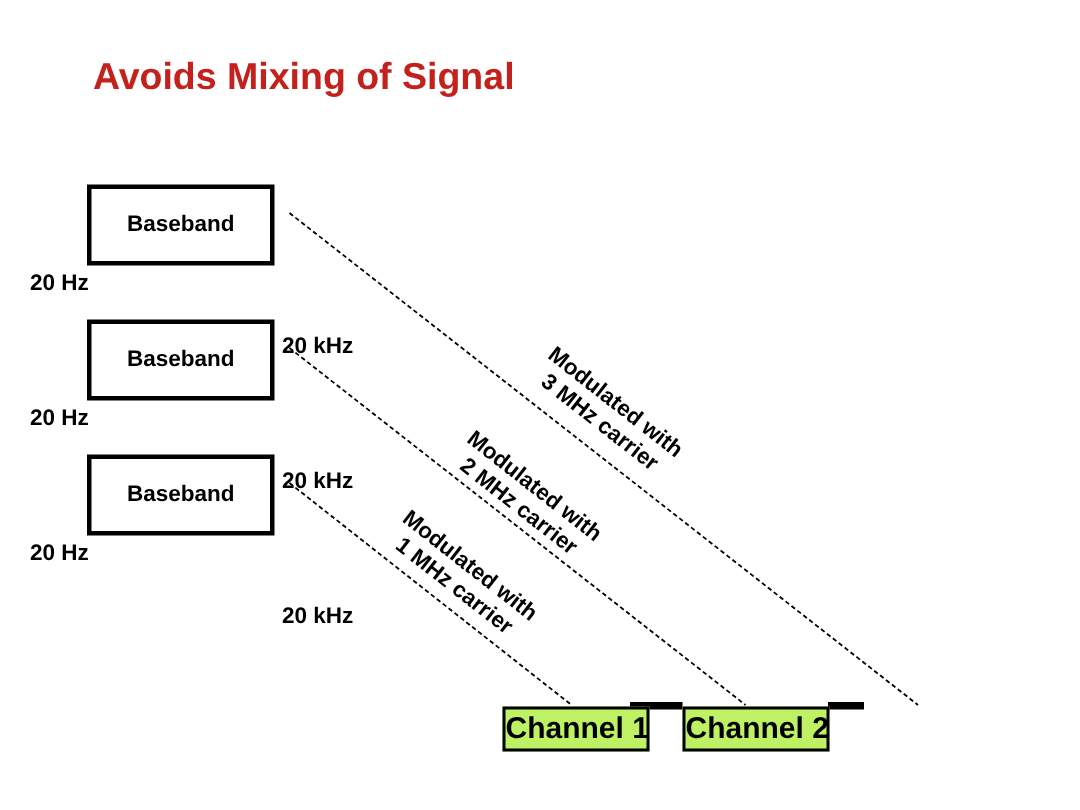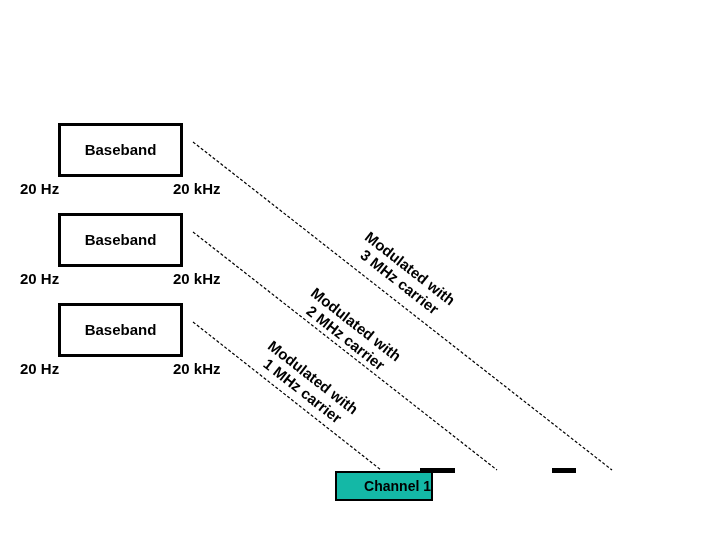--- a/index.html
+++ b/index.html
@@ -14,39 +14,40 @@
   .lines-svg{position:absolute;left:0;top:0;width:720px;height:540px;}
   .lines-svg line{stroke:#000;stroke-width:1.2;stroke-dasharray:3 2;}
   .bb-box{
     position:absolute;left:58px;width:125px;height:54px;
     border:3px solid #000;box-sizing:border-box;background:#fff;
     display:flex;flex-direction:column;justify-content:center;
     text-align:center;font-weight:bold;font-size:15px;line-height:18px;color:#000;
   }
   .freq{position:absolute;font-weight:bold;font-size:15px;color:#000;white-space:nowrap;}
   .freq.low{left:20px;}
-  .freq.high{left:173px;}
+  .freq.high{left:188px;margin-top:42px;}
   .mod{
     position:absolute;width:150px;text-align:center;
     font-weight:bold;font-size:15px;line-height:17px;color:#000;
     transform:rotate(38deg);transform-origin:center;white-space:nowrap;
   }
   .gapbar{position:absolute;top:468px;height:5px;background:#000;}
   .ch-box{
     position:absolute;top:471px;height:30px;
-    border:2px solid #000;box-sizing:border-box;background:#14b8a6;
-    display:flex;align-items:center;justify-content:flex-end;
-    font-weight:bold;font-size:14px;color:#000;white-space:nowrap;
+    border:2px solid #000;box-sizing:border-box;background:#bef264;
+    display:flex;align-items:center;justify-content:flex-start;
+    font-weight:bold;font-size:20px;color:#000;white-space:nowrap;
   }
 </style>
 </head>
 <body>
 
 <div class="slide">
 
+  <h1 class="title">Avoids Mixing of Signal</h1>
 
   <svg class="lines-svg" width="720" height="540" viewBox="0 0 720 540">
     <line x1="193" y1="142" x2="612" y2="470"></line>
     <line x1="193" y1="232" x2="497" y2="470"></line>
     <line x1="193" y1="322" x2="381" y2="470"></line>
   </svg>
 
   <div class="bb-box" style="top:123px;">
     <div>Baseband</div>
   </div>
@@ -77,14 +78,17 @@
     <div>Modulated with</div>
     <div>1 MHz carrier</div>
   </div>
 
   <div class="gapbar" style="left:420px;width:35px;"></div>
   <div class="gapbar" style="left:552px;width:24px;"></div>
 
   <div class="ch-box" style="left:335px;width:98px;">
     <span>Channel 1</span>
   </div>
+  <div class="ch-box" style="left:455px;width:98px;">
+    <span>Channel 2</span>
+  </div>
 
 </div>
 
 </body></html>

